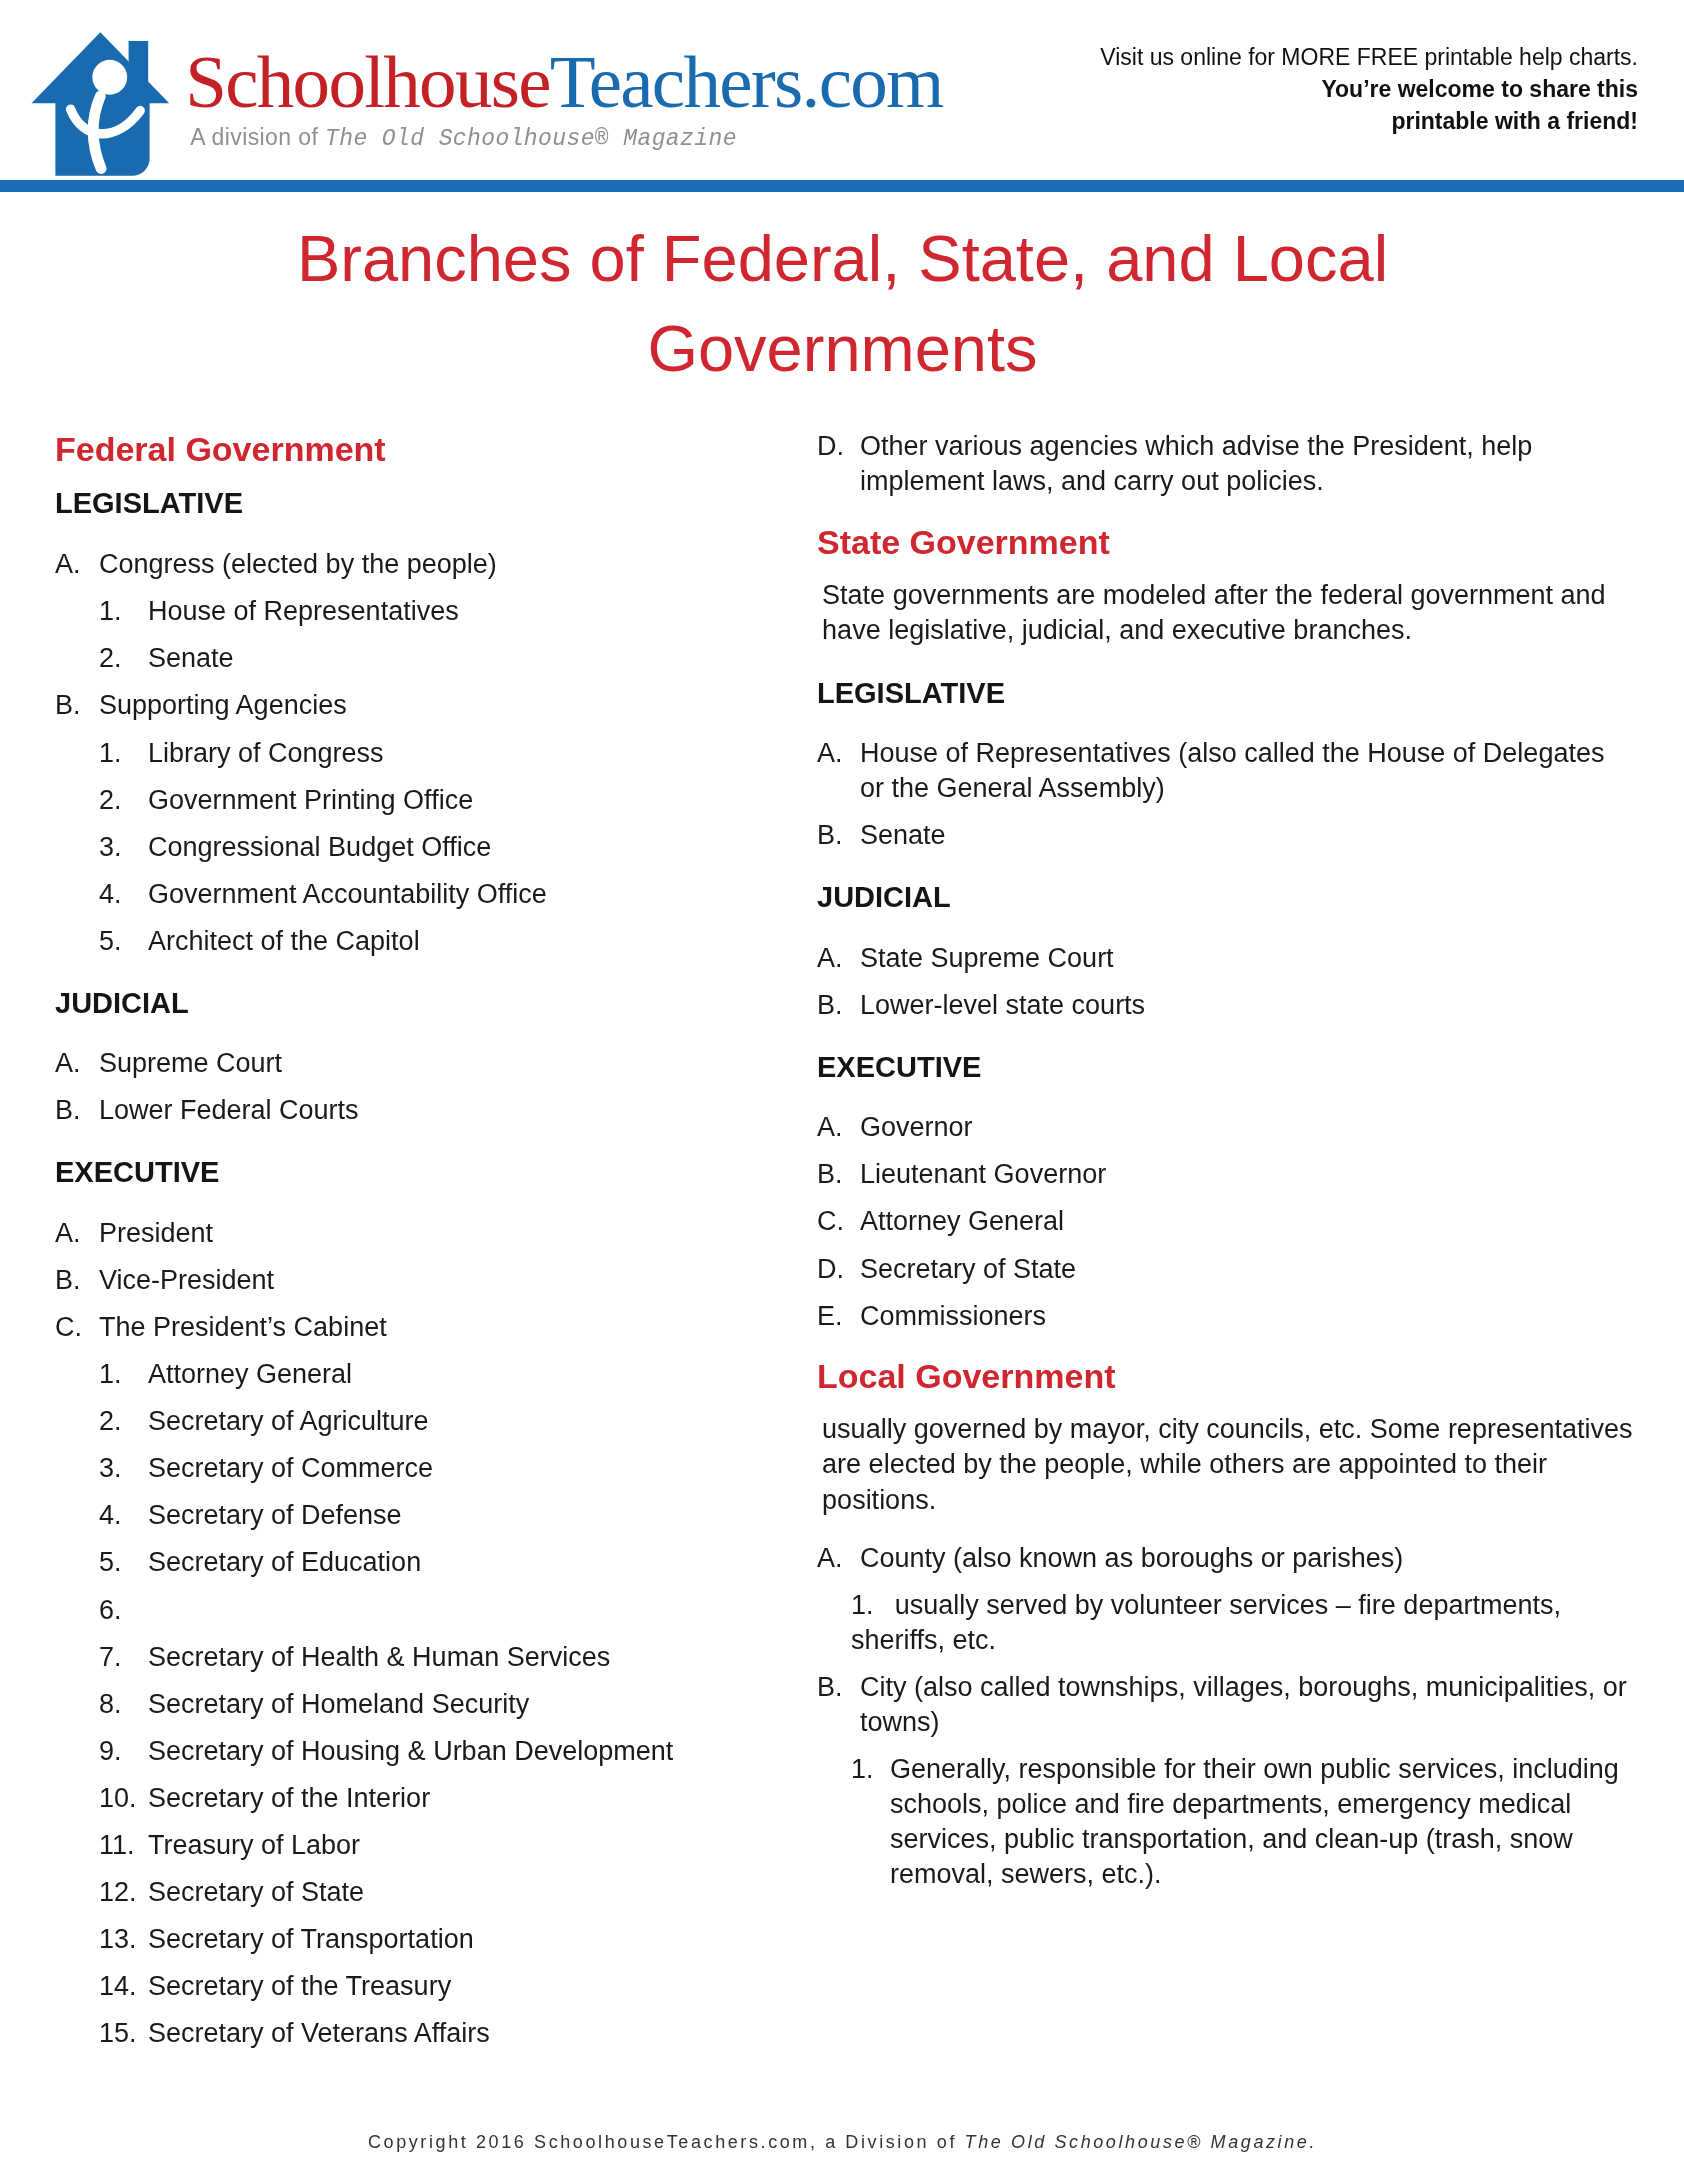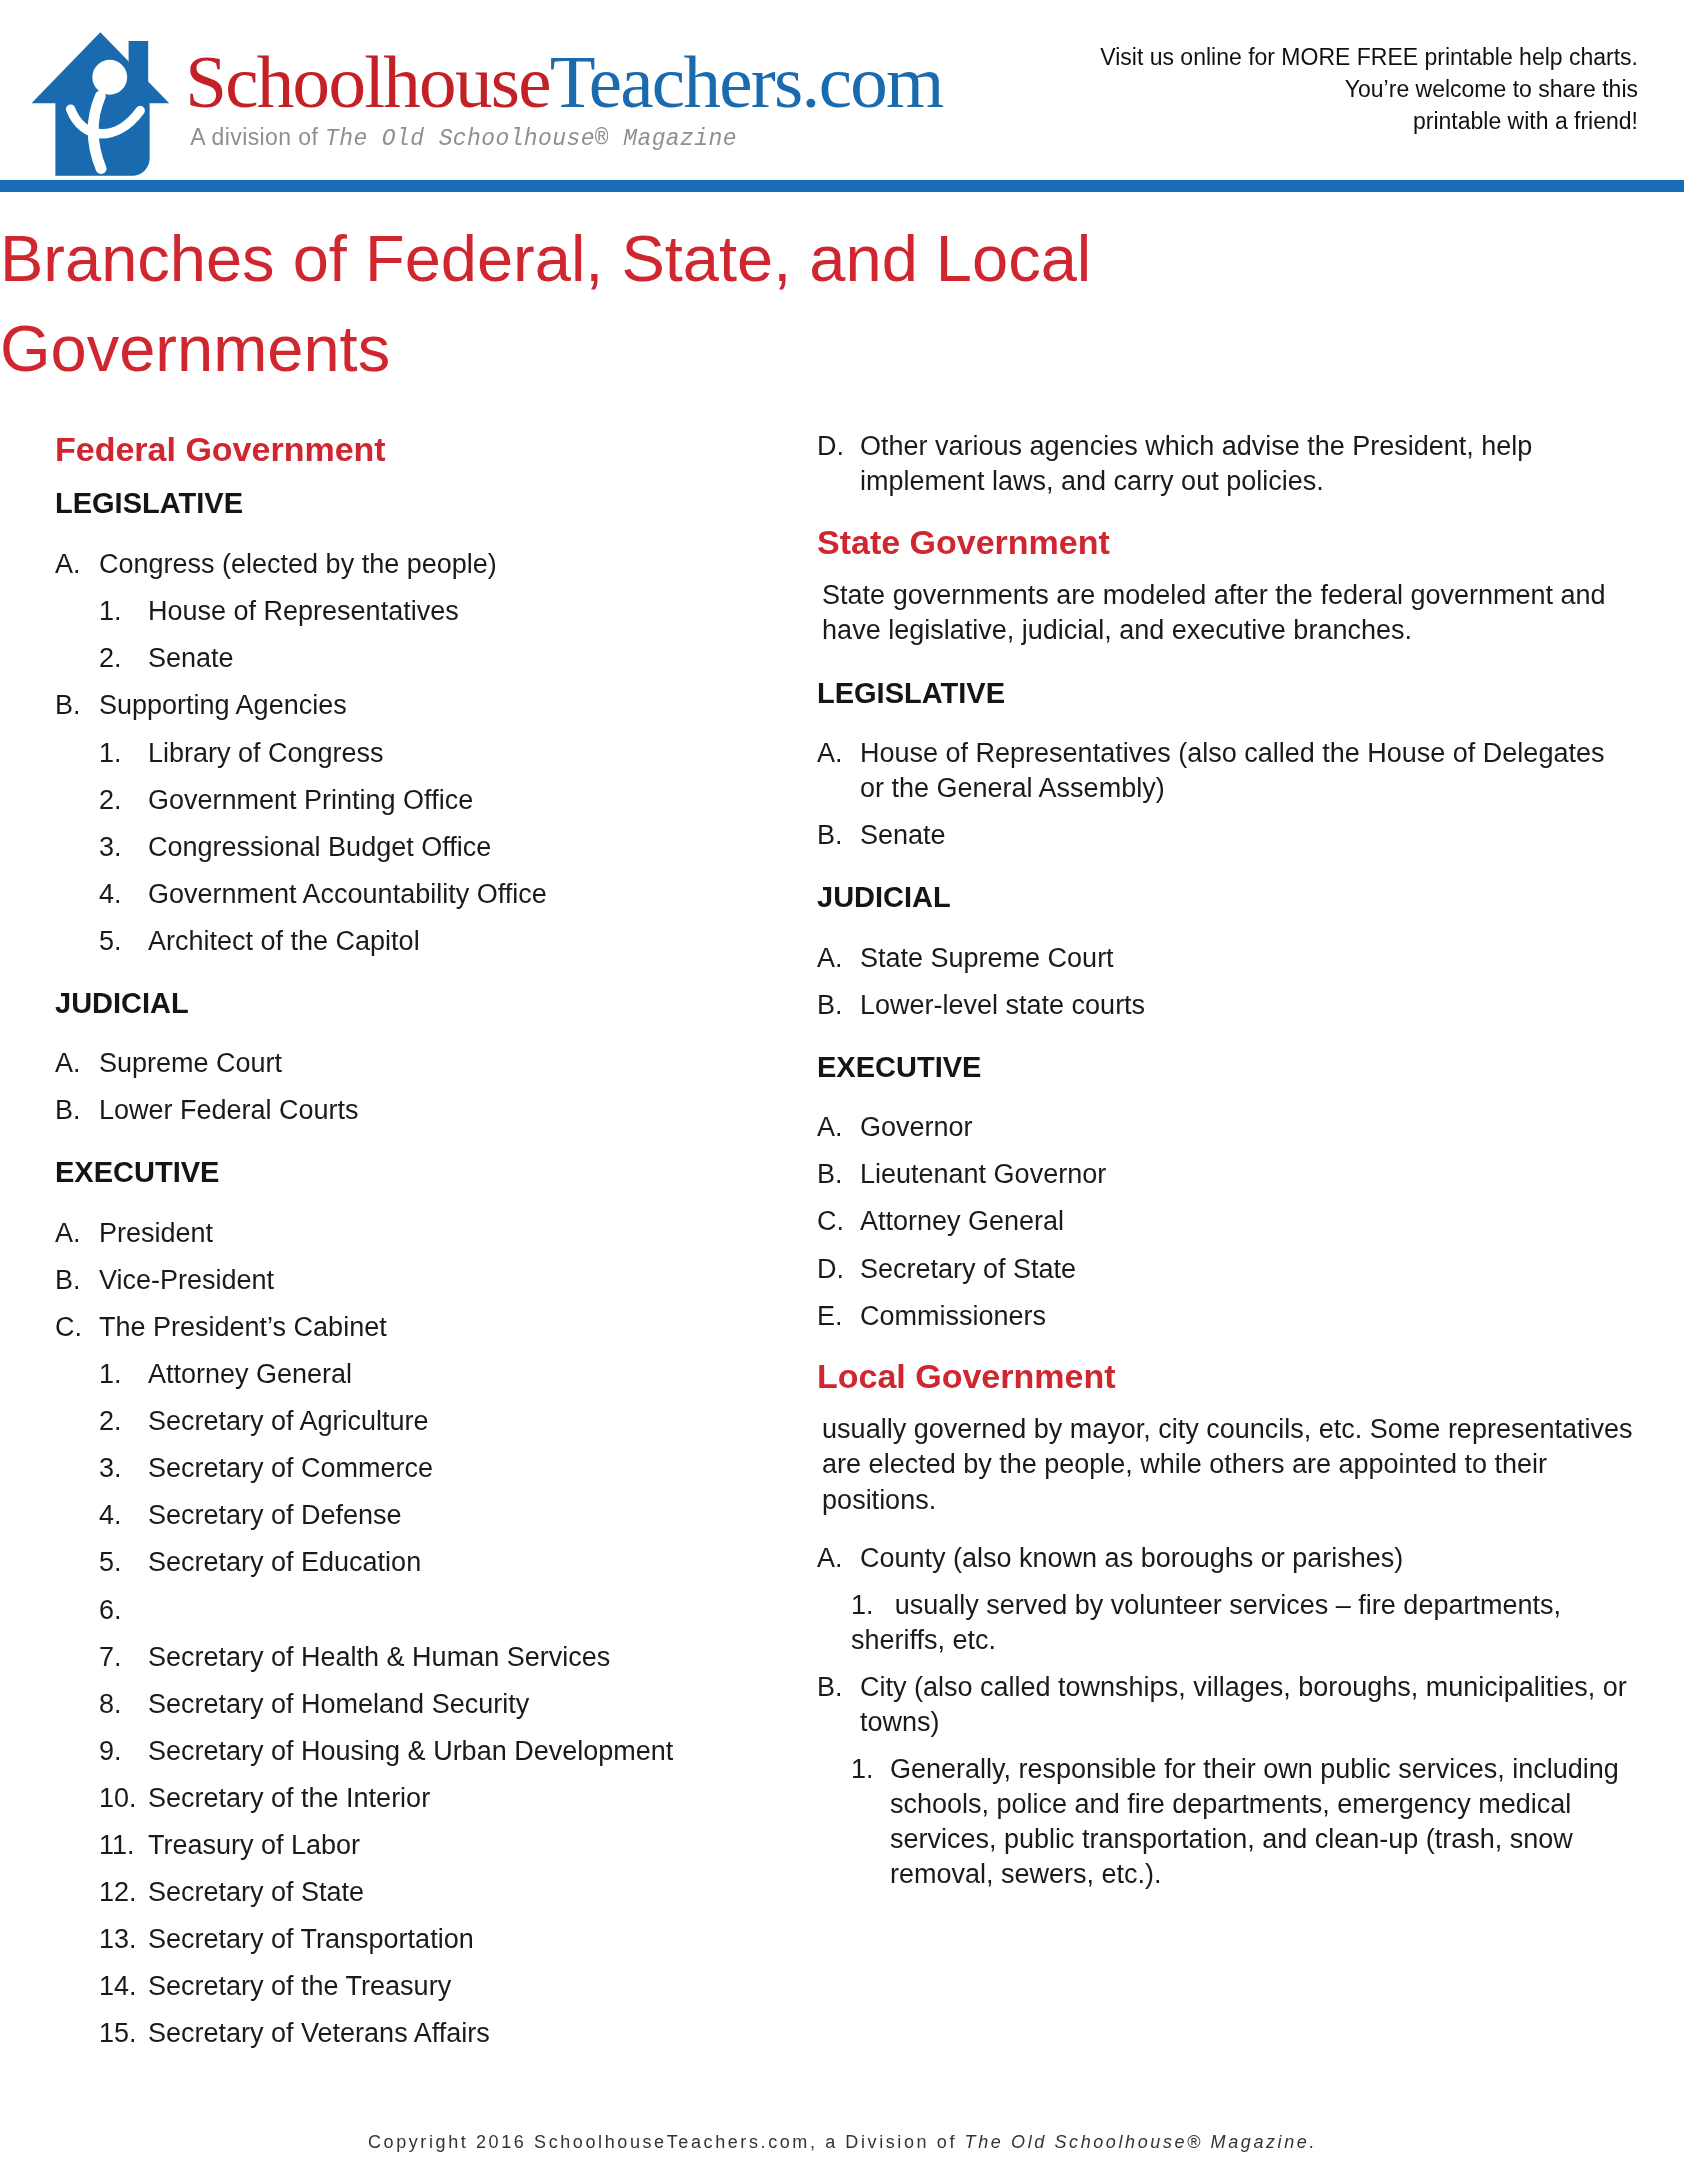--- a/index.html
+++ b/index.html
@@ -17,26 +17,26 @@
   .header { display:flex; justify-content:space-between; align-items:flex-start; padding:29px 47px 0 30px; height:180px; box-sizing:border-box; }
   .logo { display:flex; align-items:flex-start;justify-content:center; }
   .logo-text-wrap { margin-left:10.2px; margin-top:15.3px; }
   .brand { font-family:"Liberation Serif", serif; font-size:75px; line-height:1.0; letter-spacing:-1.7px; white-space:nowrap; }
   .brand-red { color:#c42127; }
   .brand-blue { color:#1a6ab0; }
   .tagline { margin-top:5.1px; margin-left:5.1px; font-size:23px; color:#8f8f8f; letter-spacing:0.4px; }
   .tagline-prefix { font-family:"Liberation Sans", sans-serif; font-weight:300; }
   .tagline-italic { font-family:Liberation Mono, monospace; font-style:italic; }
   .promo { text-align:right; font-size:23px; line-height:1.4; padding-top:12px; color:#111; }
-  .promo-bold { font-weight:normal; }
+  .promo-bold { font-weight:bold; }
 
   .blue-bar { width:100%; height:12px; background:#1a6cb4; }
 
   
-  .doc-title { text-align:left; color:#cf2630; font-size:65px; line-height:1.38; margin-top:22px; font-weight:400; }
+  .doc-title { text-align:center; color:#cf2630; font-size:65px; line-height:1.38; margin-top:22px; font-weight:400; }
 
   
   .columns { display:flex; padding:0 51px 0 55px; margin-top:36px; }
   .col-left { width:690px; flex:0 0 690px; }
   .col-right { flex:1 1 auto; margin-left:72px; }
 
   .gov-heading { color:#cf2630; font-size:34px; font-weight:bold; line-height:1.2; margin:0 0 15.3px 0; }
   .col-right .gov-heading { margin-top:22px; }
   .sec-title { font-size:29px; font-weight:bold; line-height:1.3; margin:25.6px 0 24px 0; color:#151515; }
   .section:first-of-type .sec-title { margin-top:3.4px; }

